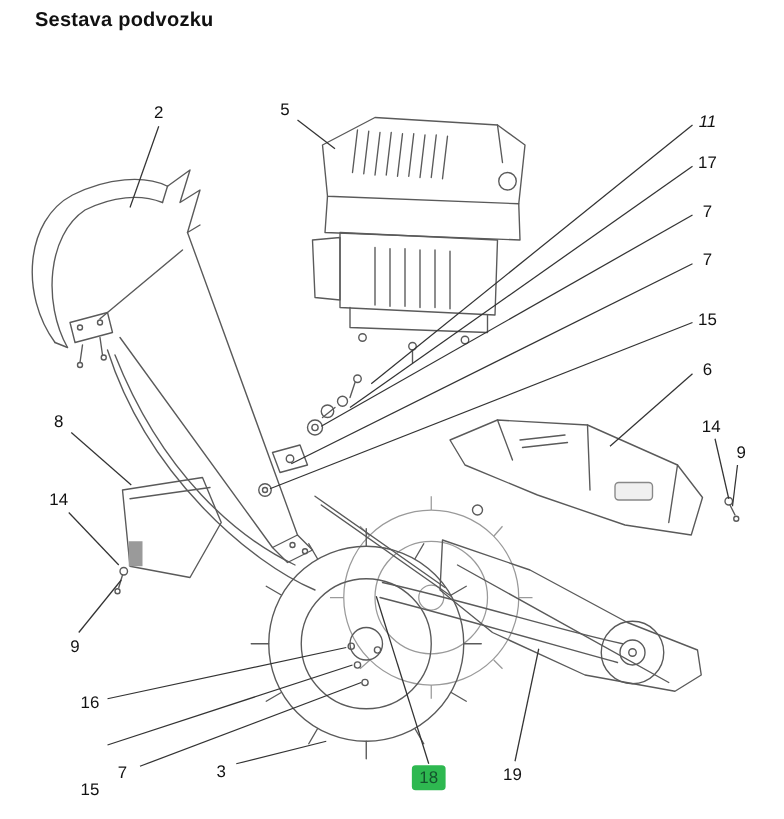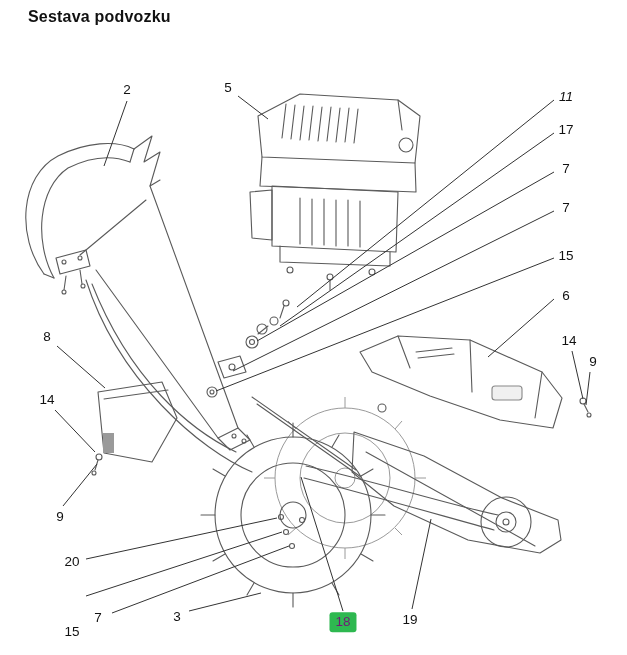--- a/index.html
+++ b/index.html
@@ -14,21 +14,21 @@
   #diagram-svg{position:absolute;left:0;top:0;width:627px;height:655px;}
   .draw{stroke:#5a5a5a;stroke-width:1.1;fill:none;stroke-linejoin:round;stroke-linecap:round;}
   .draw-light{stroke:#9a9a9a;stroke-width:1;fill:none;}
   .leader line{stroke:#333;stroke-width:1;}
   #labels .part-label{
     position:absolute;transform:translate(-50%,-50%);
     font-size:13.5px;color:#111;white-space:nowrap;line-height:1;
   }
   #labels .part-label.highlight{
     background:var(--hl,#2eb850);
-    padding:3px 6px;border-radius:3px;color:#701a75;
+    padding:3px 6px;border-radius:3px;color:#14532d;
   }
 </style>
 </head>
 <body>
 
 <div class="page-title">Sestava podvozku</div>
 
 <svg id="diagram-svg" viewBox="0 0 627 655" xmlns="http://www.w3.org/2000/svg">
 
   <g class="draw">
@@ -162,19 +162,19 @@
     <span class="part-label" style="left: 566px; top: 130px; text-align: center;">17</span>
     <span class="part-label" style="left: 566px; top: 169px;">7</span>
     <span class="part-label" style="left: 566px; top: 208px;">7</span>
     <span class="part-label" style="left: 566px; top: 256px;">15</span>
     <span class="part-label" style="left: 566px; top: 296px;">6</span>
     <span class="part-label" style="left: 569px; top: 341px;">14</span>
     <span class="part-label" style="left: 593px; top: 362px;">9</span>
     <span class="part-label" style="left: 47px; top: 337px;">8</span>
     <span class="part-label" style="left: 47px; top: 400px;">14</span>
     <span class="part-label" style="left: 60px; top: 517px;">9</span>
-    <span class="part-label" style="left: 72px; top: 562px;">20</span>
+    <span class="part-label" style="left: 72px; top: 562px;">16</span>
     <span class="part-label" style="left: 72px; top: 632px;">15</span>
     <span class="part-label" style="left: 98px; top: 618px;">7</span>
     <span class="part-label" style="left: 177px; top: 617px;">3</span>
     <span class="part-label highlight" style="left: 343px; top: 622px;">18</span>
     <span class="part-label" style="left: 410px; top: 620px; text-align: right;">19</span>
   </div>
 
 </body></html>

